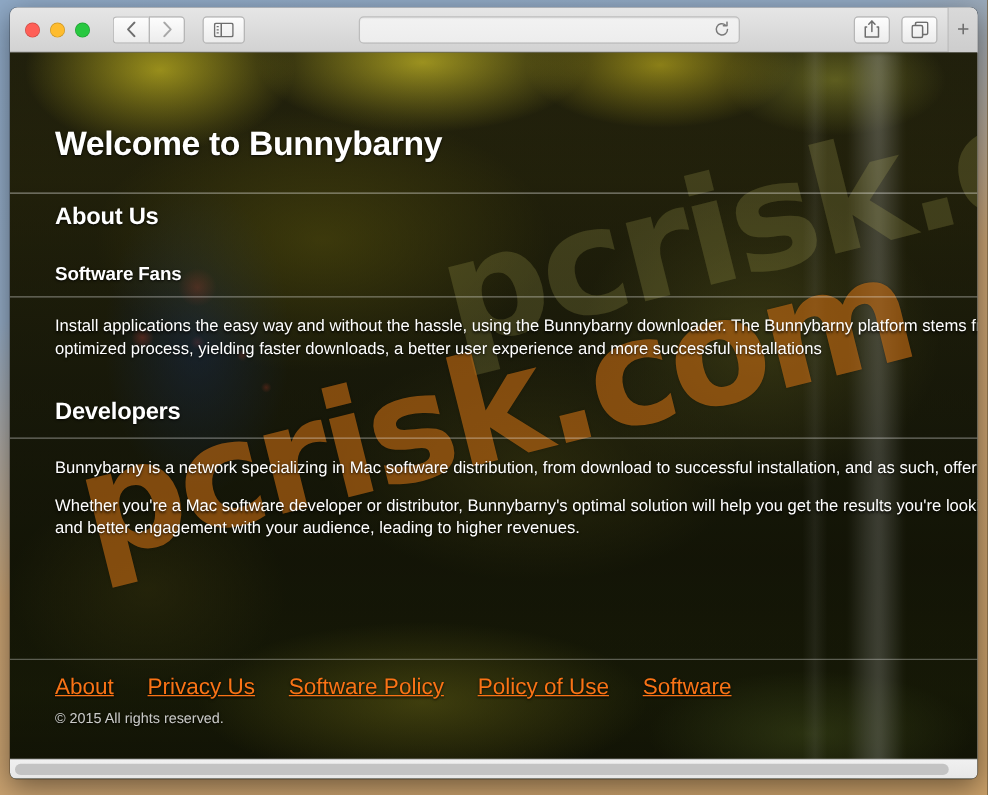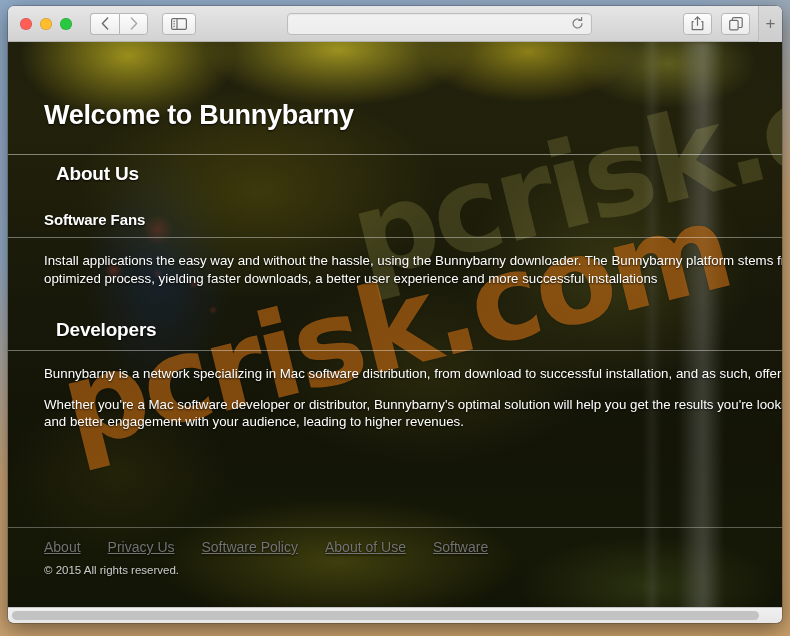--- a/index.html
+++ b/index.html
@@ -143,21 +143,21 @@
   }
   .hero-title{
     font-size:27px; font-weight:bold; letter-spacing:-.3px;
     padding-top:58px;
   }
   .hero-rule{
     position:absolute; left:0; right:0; top:112px; height:1px;
     background:rgba(255,255,255,.45);
   }
   .sec-title{
-    font-size:19px; font-weight:bold; margin-top:32px; letter-spacing:-.2px;margin-left:12px;
+    font-size:19px; font-weight:bold; margin-top:32px; letter-spacing:-.2px;
   }
   .sub-title{
     font-size:15px; font-weight:bold; margin-top:26px; letter-spacing:-.1px;
   }
   .rule{
     height:1px; background:rgba(255,255,255,.38);
     margin:9px 0 0 -36px; width:1160px;
   }
   .body-text{
     font-size:13.3px; line-height:17.5px; margin-top:14px;
@@ -167,21 +167,21 @@
 
   .footer{
     position:absolute; left:36px; top:497px; width:1100px;
   }
   .footer-rule{
     position:absolute; left:-36px; top:-12px; width:1160px; height:1px;
     background:rgba(255,255,255,.30);
   }
   .footer-links{ display:flex; gap:27px; }
   .footer-links a{
-    color:#737373; font-size:14px; text-decoration:underline; font-weight:500;
+    color:#f97316; font-size:18px; text-decoration:underline; font-weight:500;
   }
   .copyright{
     font-size:11.5px; color:rgba(255,255,255,.78); margin-top:9px;
   }
 
   
   .hscroll{
     position:absolute; left:0; right:0; bottom:0; height:16px;
     background:linear-gradient(#f0f0f0,#e7e7e7);
     border-top:1px solid #c6c6c6;
@@ -286,21 +286,21 @@
       <div class="rule"></div>
       <div class="body-text">Bunnybarny is a network specializing in Mac software distribution, from download to successful installation, and as such, offering a better way for you to reach the Mac software community.</div>
       <div class="body-text">Whether you're a Mac software developer or distributor, Bunnybarny's optimal solution will help you get the results you're looking for, providing you with detailed insights into the installation process and better engagement with your audience, leading to higher revenues.</div>
 
       <div class="footer">
         <div class="footer-rule"></div>
         <div class="footer-links">
           <a href="#">About</a>
           <a href="#">Privacy Us</a>
           <a href="#">Software Policy</a>
-          <a href="#">About of Use</a>
+          <a href="#">Policy of Use</a>
           <a href="#">Software</a>
         </div>
         <div class="copyright">© 2015 All rights reserved.</div>
       </div>
 
     </div>
 
     <div class="hscroll">
       <div class="hthumb"></div>
     </div>

